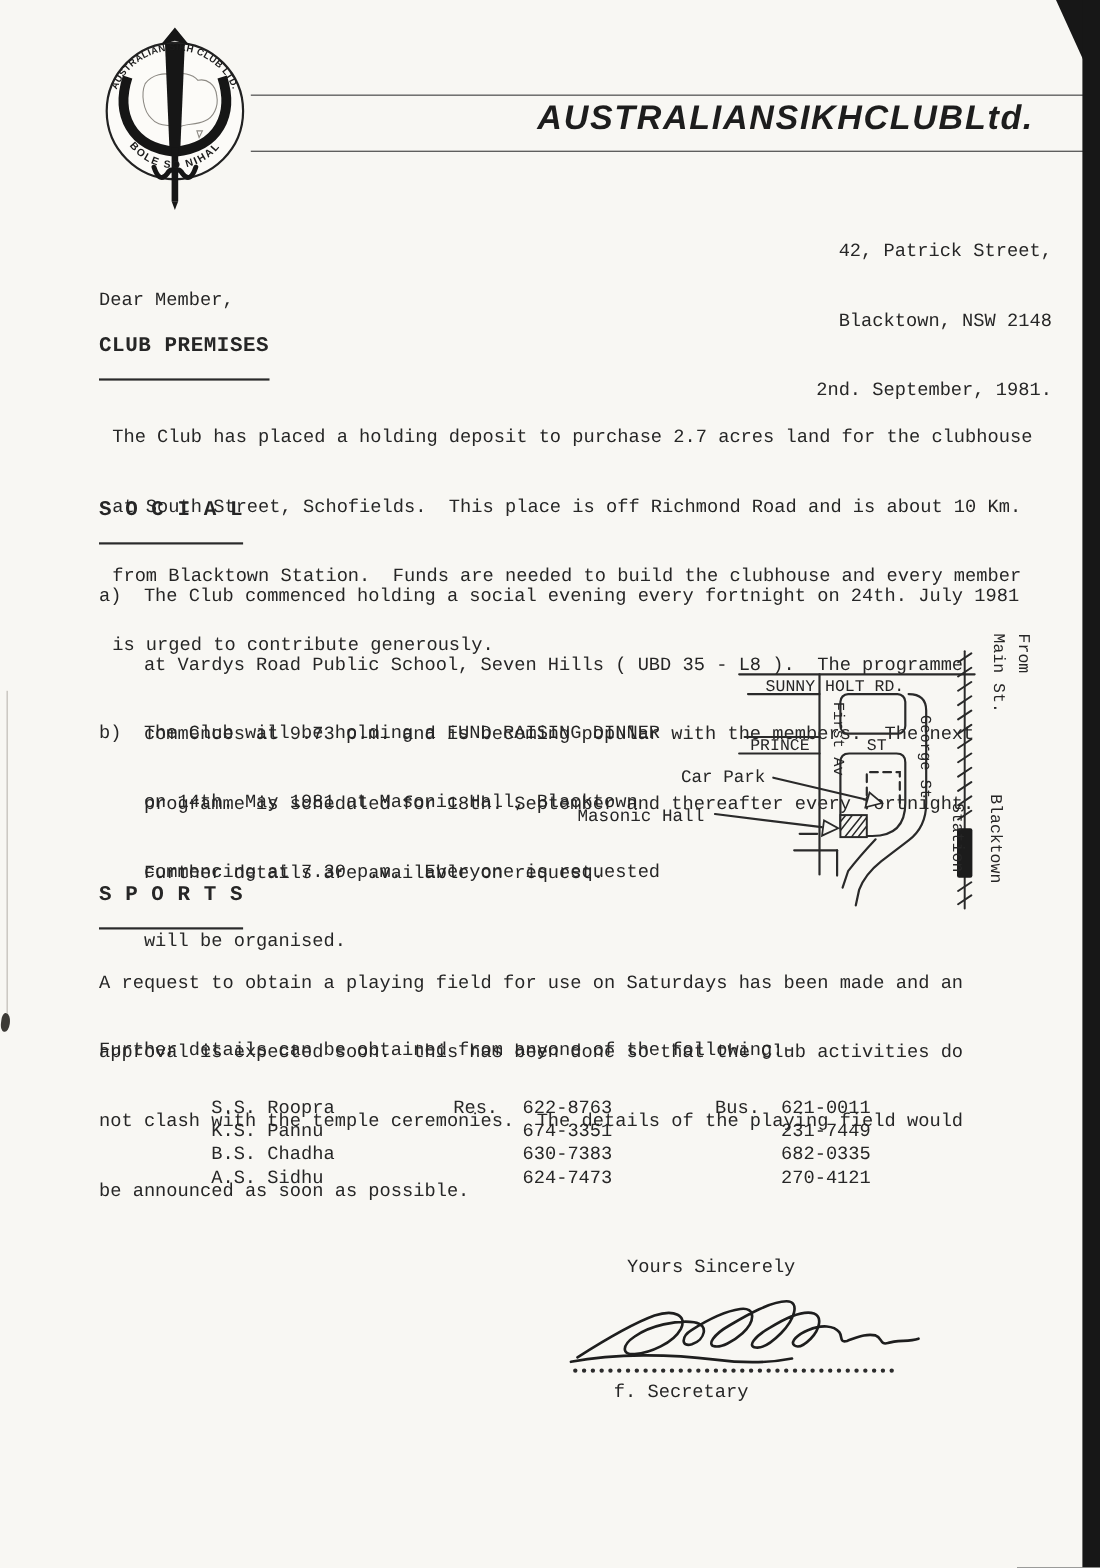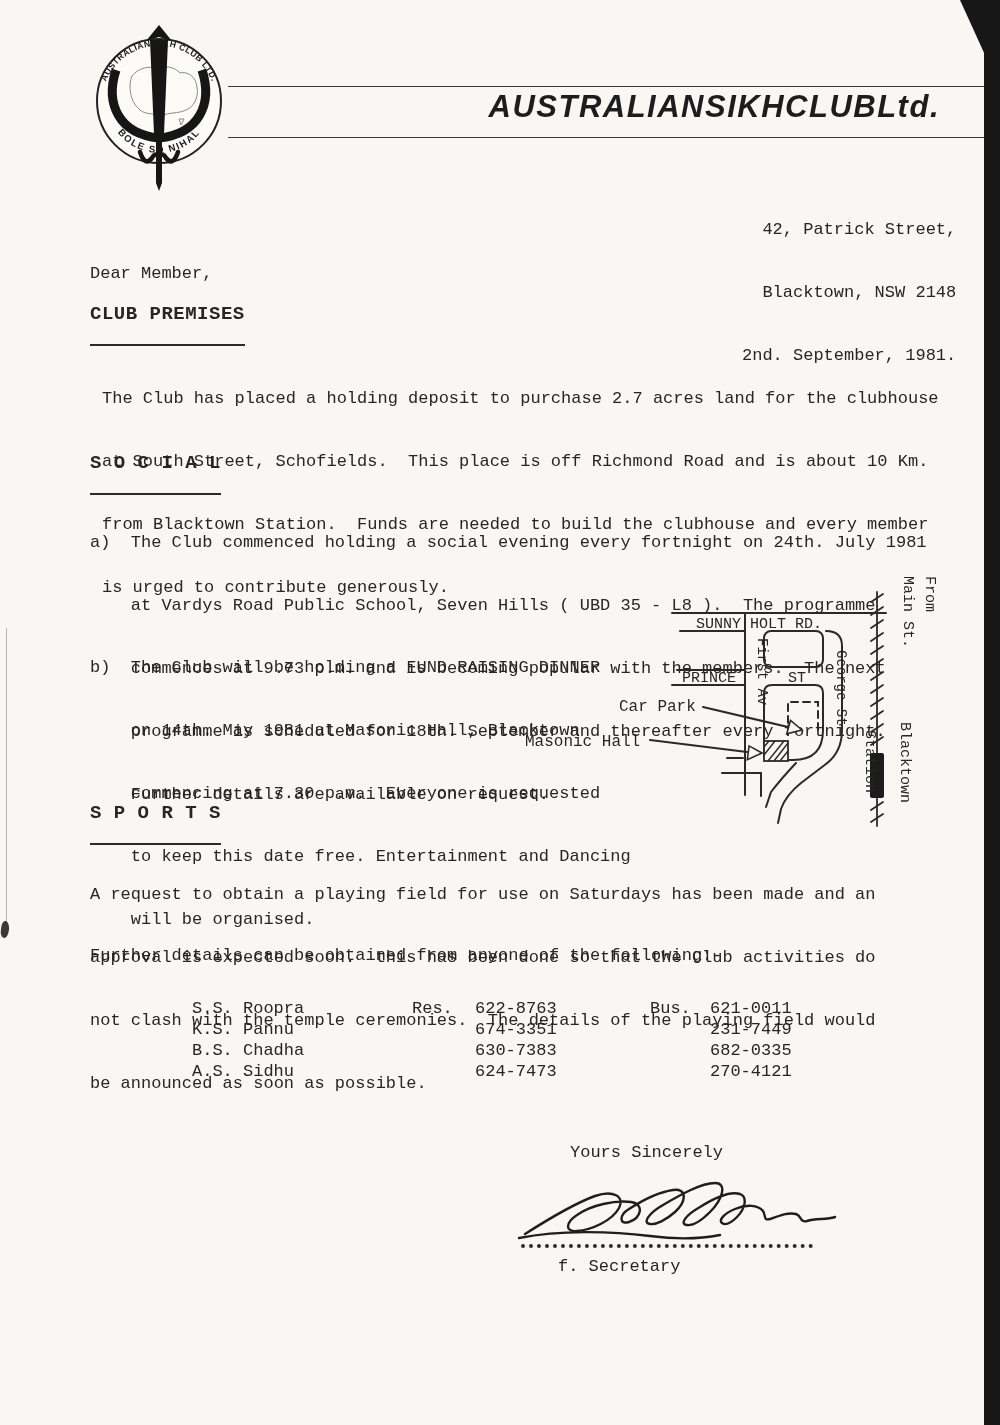--- a/index.html
+++ b/index.html
@@ -110,21 +110,20 @@
     <div>a)  The Club commenced holding a social evening every fortnight on 24th. July 1981</div>
     <div>    at Vardys Road Public School, Seven Hills ( UBD 35 - L8 ).  The programme</div>
     <div>    commences at 9.73 p.m. and is becoming popular with the members.  The next</div>
     <div>    programme is scheduled for 18th. September and thereafter every fortnight.</div>
     <div>    Further details are available on request.</div>
   </div>
   <div class="abs tw" style="left:90px;top:615px;">
     <div>b)  The Club will be holding a FUND RAISING DINNER</div>
     <div>    on 14th. May 1981 at Masonic Hall, Blacktown</div>
     <div>    commencing at 7.30 p.m.  Everyone is requested</div>
-    <div>    to keep this date free. Entertainment and Dancing</div>
     <div>    will be organised.</div>
   </div>
 
   <svg class="abs" style="left:500px;top:570px;" width="500" height="265" viewBox="0 0 500 265">
     <g stroke="#2a2a2a" stroke-width="2" fill="none" stroke-linecap="round">
 
       <line x1="172" y1="43" x2="386" y2="43"></line>
       <line x1="180" y1="61" x2="245" y2="61"></line>
 
       <line x1="245" y1="43" x2="245" y2="225"></line>

